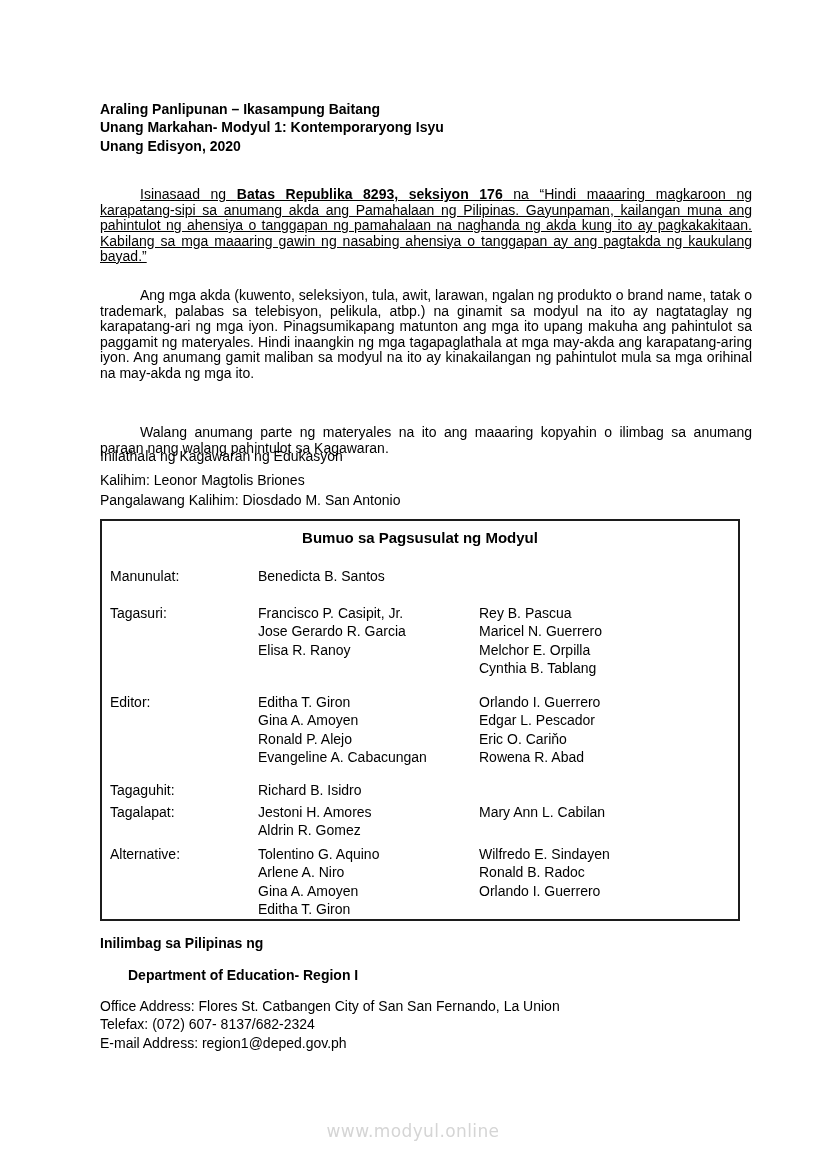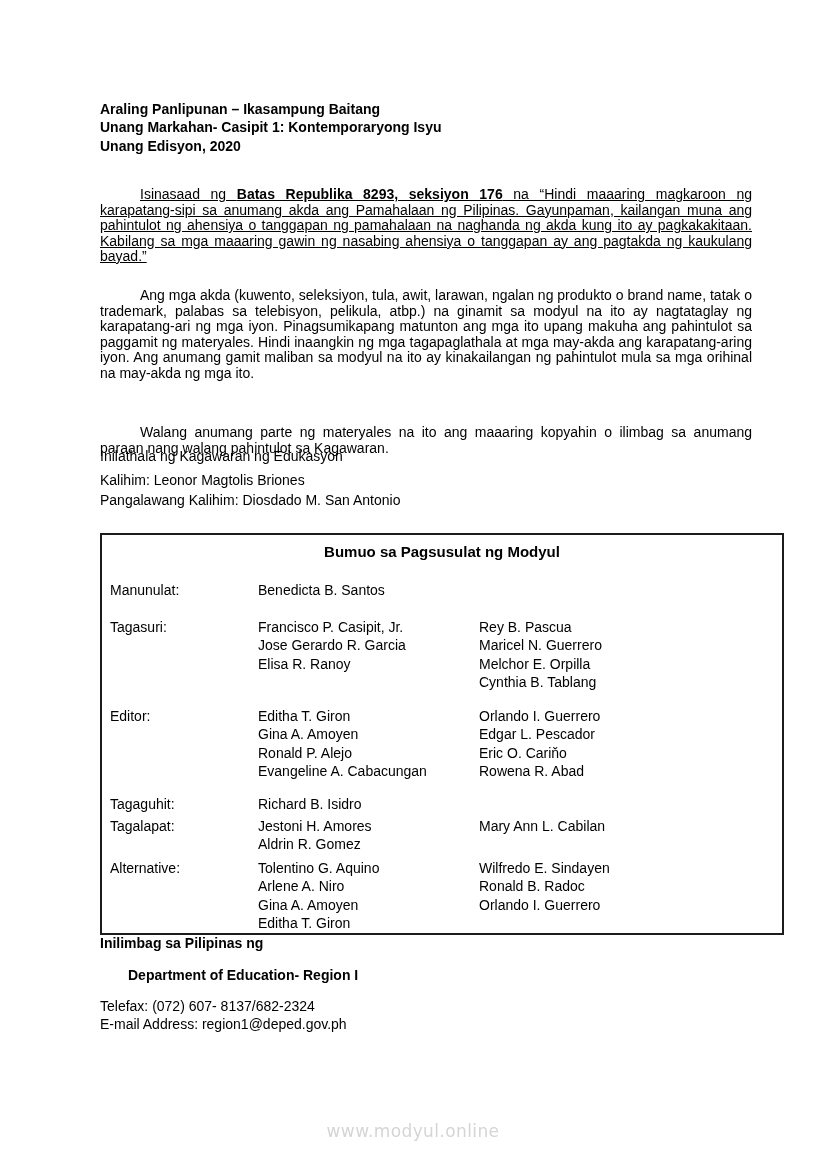--- a/index.html
+++ b/index.html
@@ -40,25 +40,24 @@
     left: 100px;
     font-size: 14px;
     white-space: nowrap;
   }
   #publisher { top: 448px; }
   #secretary { top: 472px; }
   #undersecretary { top: 492px; }
   
   .team-box {
     position: absolute;
-    left: 100px; top: 533px;
+    left: 100px; top: 519px;
     width: 636px; height: 398px;
     border: 2px solid #1c1c1c;
     background: #ffffff;
-    padding-left: 44px;
   }
   .team-title {
     position: absolute;
     left: 0; right: 0; top: 8px;
     text-align: center;
     font-weight: bold;
     font-size: 15px;
   }
   .team-row {
     position: absolute;
@@ -103,21 +102,21 @@
     color: #d5d5d5;
   }
 </style>
 </head>
 <body>
 
 <div class="page">
 
   <div class="module-header">
     <div>Araling Panlipunan – Ikasampung Baitang</div>
-    <div>Unang Markahan- Casipit 1: Kontemporaryong Isyu</div>
+    <div>Unang Markahan- Modyul 1: Kontemporaryong Isyu</div>
     <div>Unang Edisyon, 2020</div>
   </div>
 
   <p class="para" id="para1"><span>Isinasaad ng </span><b>Batas Republika 8293, seksiyon 176</b><span> na “Hindi maaaring magkaroon ng karapatang-sipi sa anumang akda ang Pamahalaan ng Pilipinas. Gayunpaman, kailangan muna ang pahintulot ng ahensiya o tanggapan ng pamahalaan na naghanda ng akda kung ito ay pagkakakitaan. Kabilang sa mga maaaring gawin ng nasabing ahensiya o tanggapan ay ang pagtakda ng kaukulang bayad.”</span></p>
 
   <p class="para" id="para2">Ang mga akda (kuwento, seleksiyon, tula, awit, larawan, ngalan ng produkto o brand name, tatak o trademark, palabas sa telebisyon, pelikula, atbp.) na ginamit sa modyul na ito ay nagtataglay ng karapatang-ari ng mga iyon. Pinagsumikapang matunton ang mga ito upang makuha ang pahintulot sa paggamit ng materyales. Hindi inaangkin ng mga tagapaglathala at mga may-akda ang karapatang-aring iyon. Ang anumang gamit maliban sa modyul na ito ay kinakailangan ng pahintulot mula sa mga orihinal na may-akda ng mga ito.</p>
 
   <p class="para" id="para3">Walang anumang parte ng materyales na ito ang maaaring kopyahin o ilimbag sa anumang paraan nang walang pahintulot sa Kagawaran.</p>
 
   <div class="publine" id="publisher">Inilathala ng Kagawaran ng Edukasyon</div>
@@ -196,19 +195,20 @@
         <div>Ronald B. Radoc</div>
         <div>Orlando I. Guerrero</div>
       </div>
     </div>
   </div>
 
   <div class="imprint-bold" id="printedin">Inilimbag sa Pilipinas ng</div>
   <div class="imprint-bold" id="department">Department of Education- Region I</div>
 
   <div class="contact">
+    <div>Office Address: Flores St. Catbangen City of San San Fernando, La Union</div>
     <div>Telefax: (072) 607- 8137/682-2324</div>
     <div>E-mail Address: region1@deped.gov.ph</div>
   </div>
 
   <div class="watermark">www.modyul.online</div>
 
 </div>
 
 </body></html>

